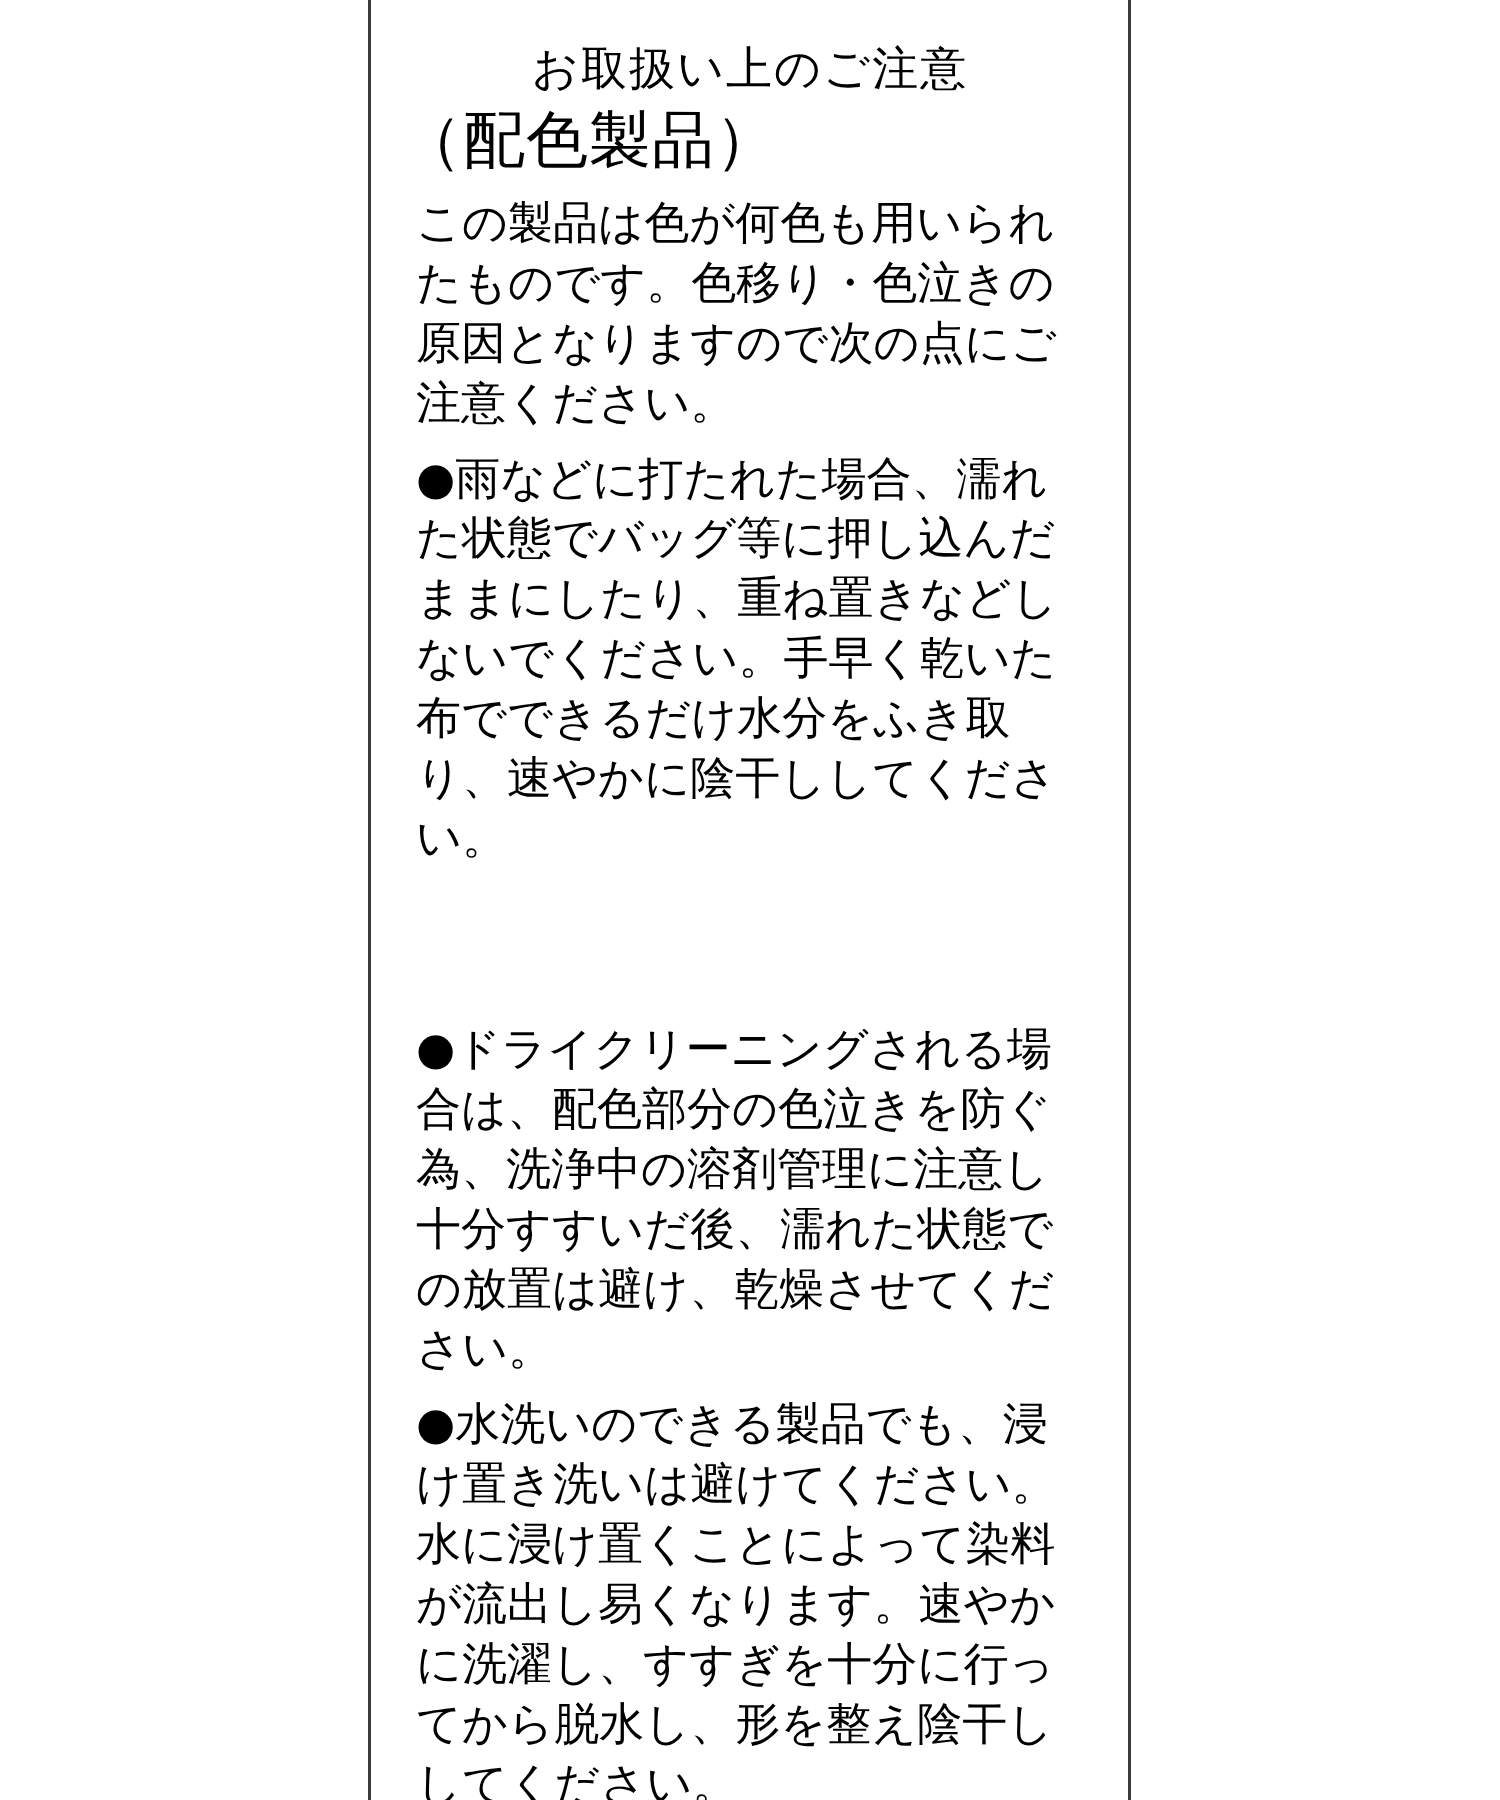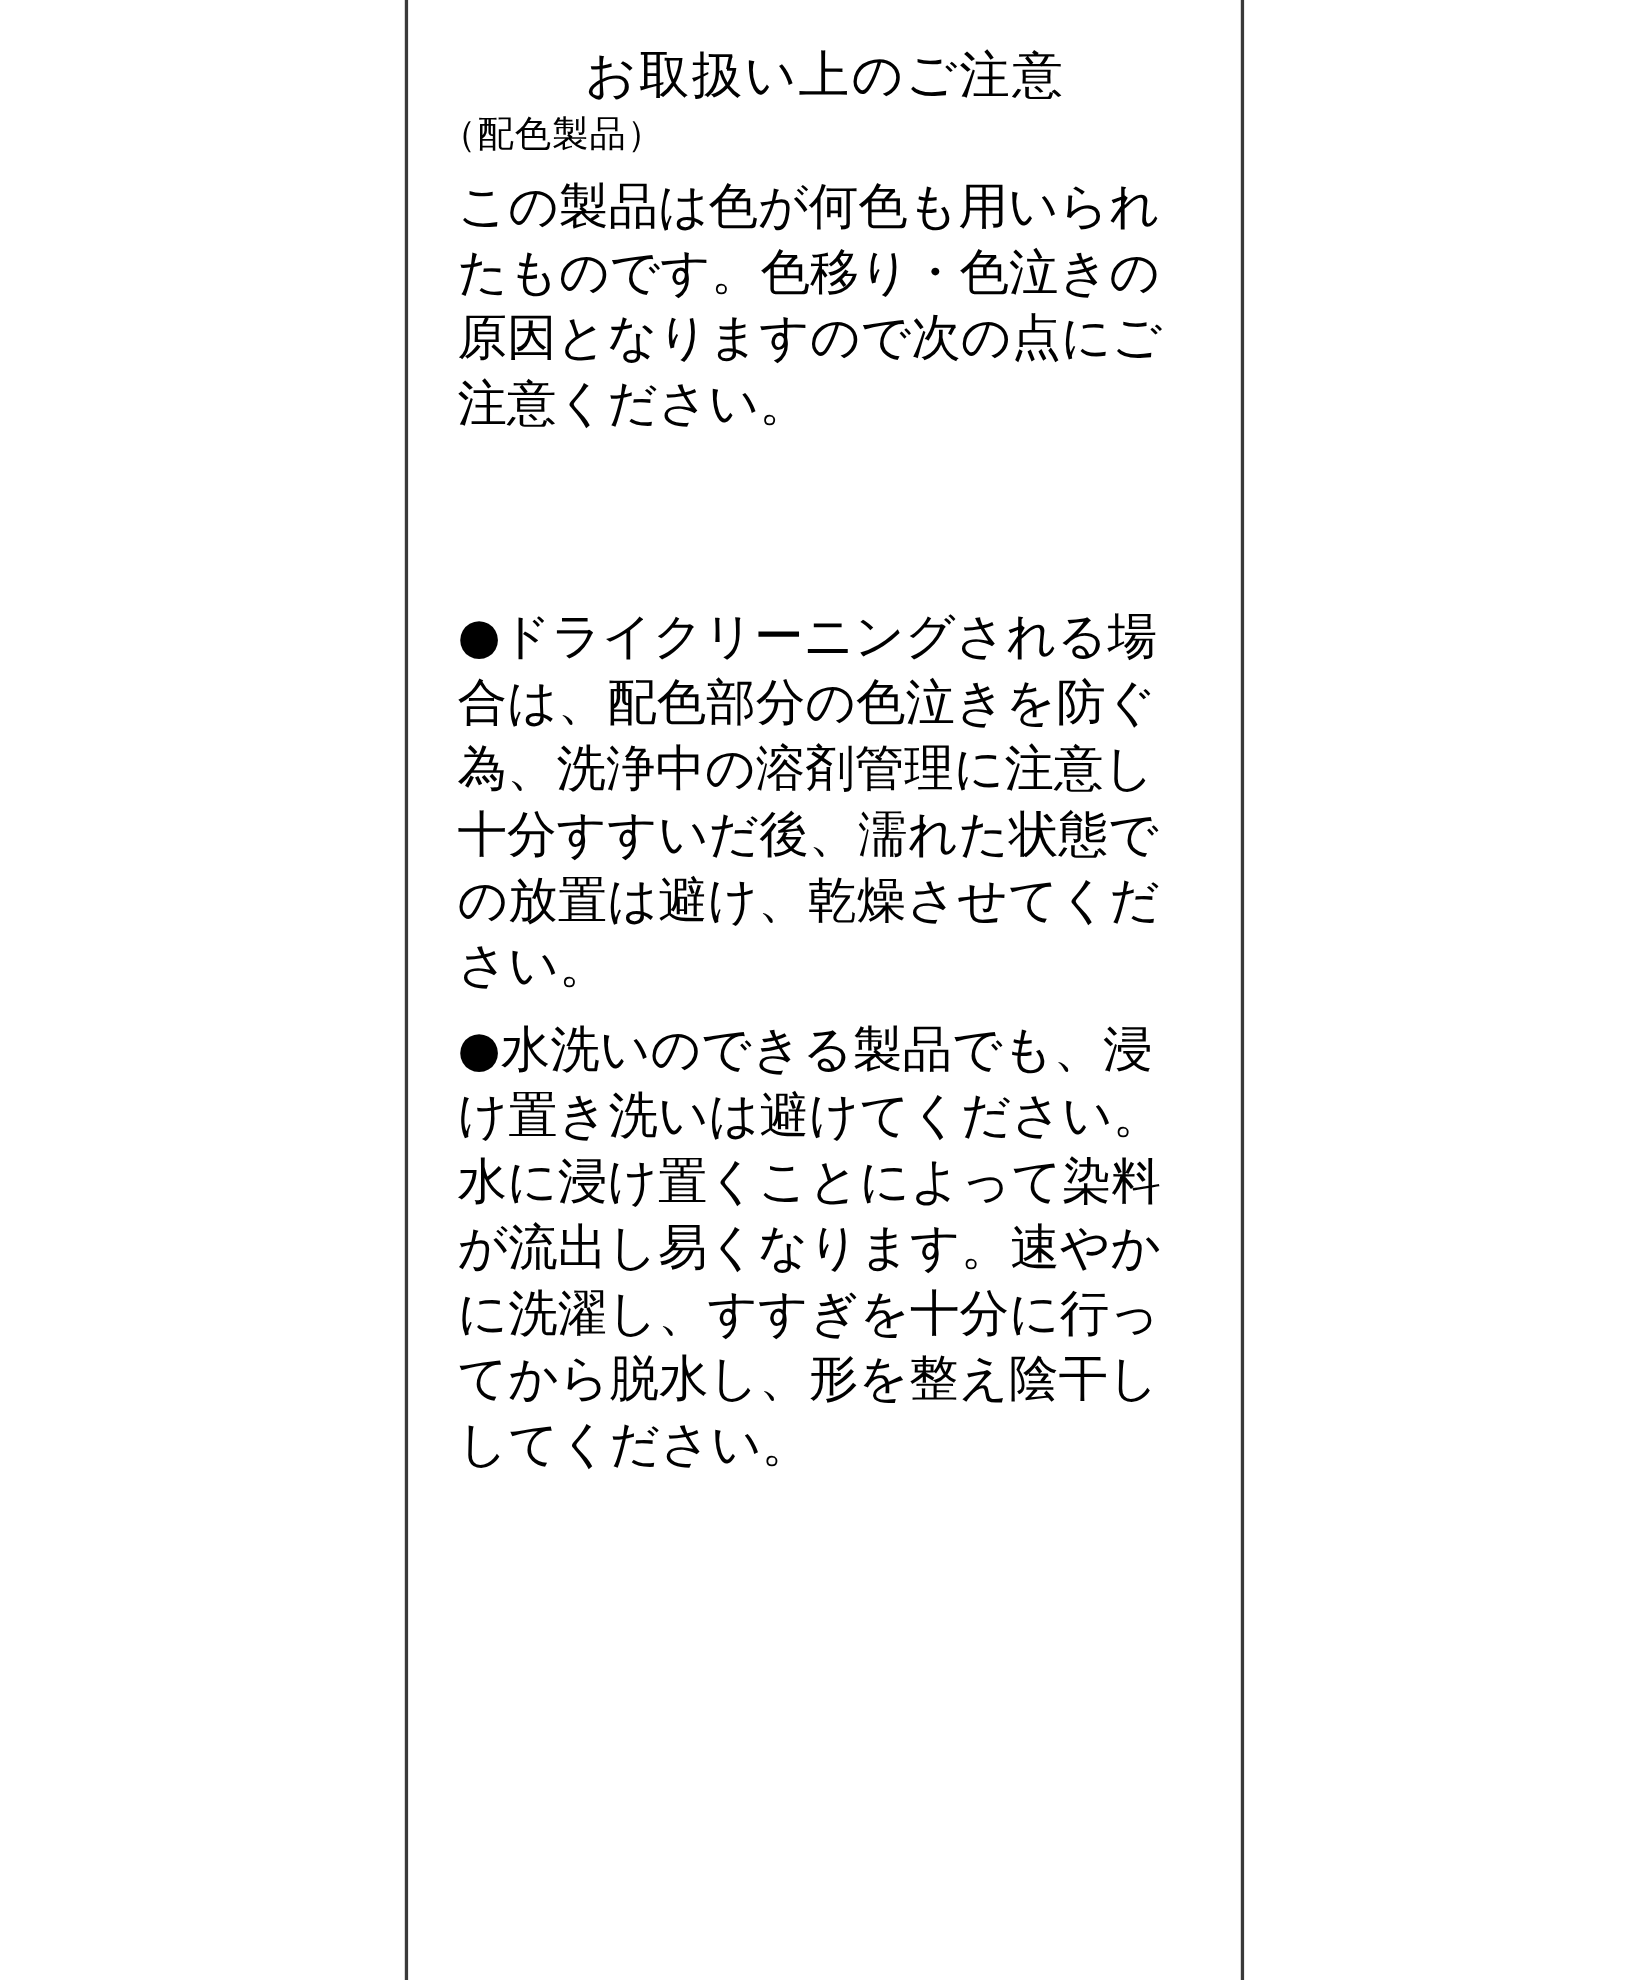--- a/index.html
+++ b/index.html
@@ -48,21 +48,21 @@
     text-align: center;
     font-size: 46px;
     line-height: 1.25;
     letter-spacing: 2px;
     margin: 40px 0 0 0;
     font-weight: 400;
     white-space: nowrap;
   }
   .doc-subtitle {
     text-align: left;
-    font-size: 33px;
+    font-size: 62px;
     line-height: 1.22;
     letter-spacing: 1px;
     margin: 4px 0 0 0;
     font-weight: 400;
   }
 
   .body-block {
     font-size: 45px;
     line-height: 1.33;
     letter-spacing: 0px;
@@ -87,20 +87,21 @@
   <div class="rule rule-right"></div>
 
   <div class="column">
 
     <div class="doc-title">お取扱い上のご注意</div>
 
     <div class="doc-subtitle">（配色製品）</div>
 
     <div class="body-block">
       <p class="para">この製品は色が何色も用いられたものです。色移り・色泣きの原因となりますので次の点にご注意ください。</p>
+      <p class="para">●雨などに打たれた場合、濡れた状態でバッグ等に押し込んだままにしたり、重ね置きなどしないでください。手早く乾いた布でできるだけ水分をふき取り、速やかに陰干ししてください。</p>
     </div>
 
     <div class="block-gap"></div>
 
     <div class="body-block">
       <p class="para">●ドライクリーニングされる場合は、配色部分の色泣きを防ぐ為、洗浄中の溶剤管理に注意し十分すすいだ後、濡れた状態での放置は避け、乾燥させてください。</p>
       <p class="para">●水洗いのできる製品でも、浸け置き洗いは避けてください。水に浸け置くことによって染料が流出し易くなります。速やかに洗濯し、すすぎを十分に行ってから脱水し、形を整え陰干ししてください。</p>
     </div>
 
   </div>

